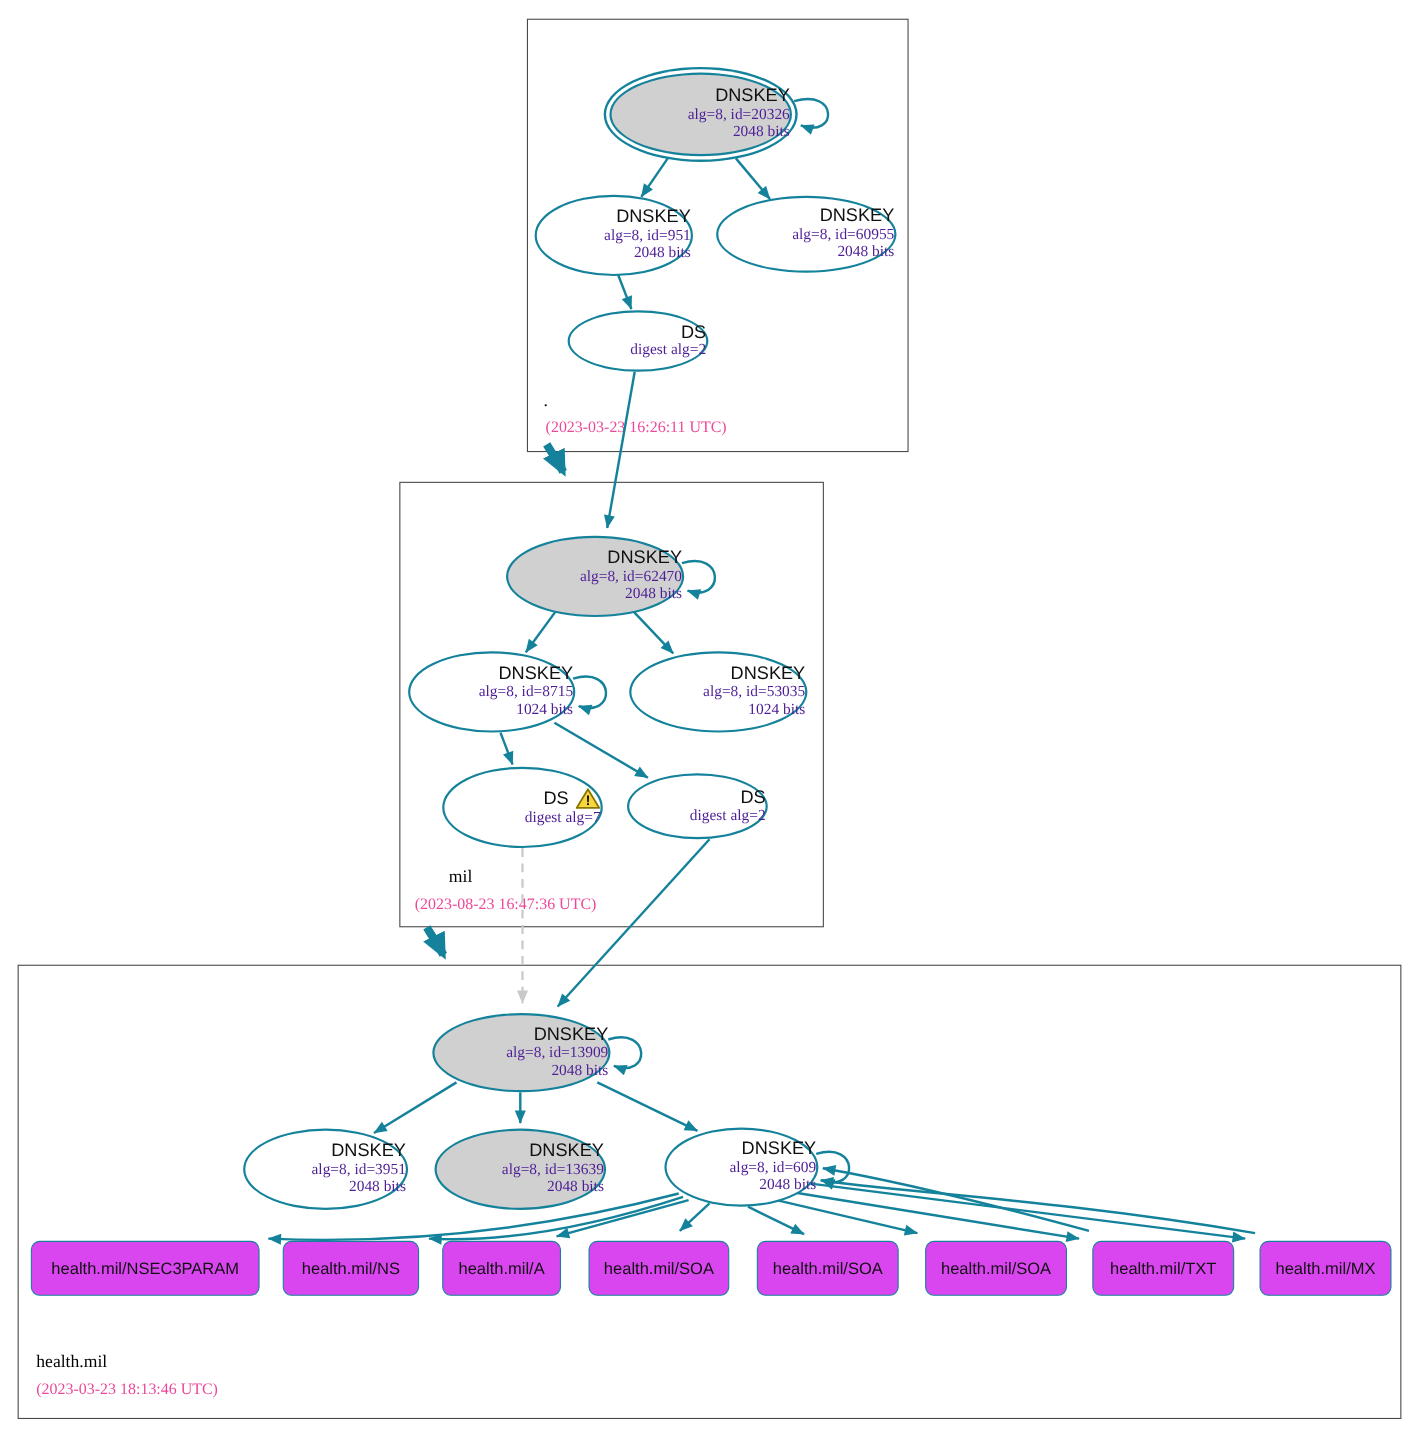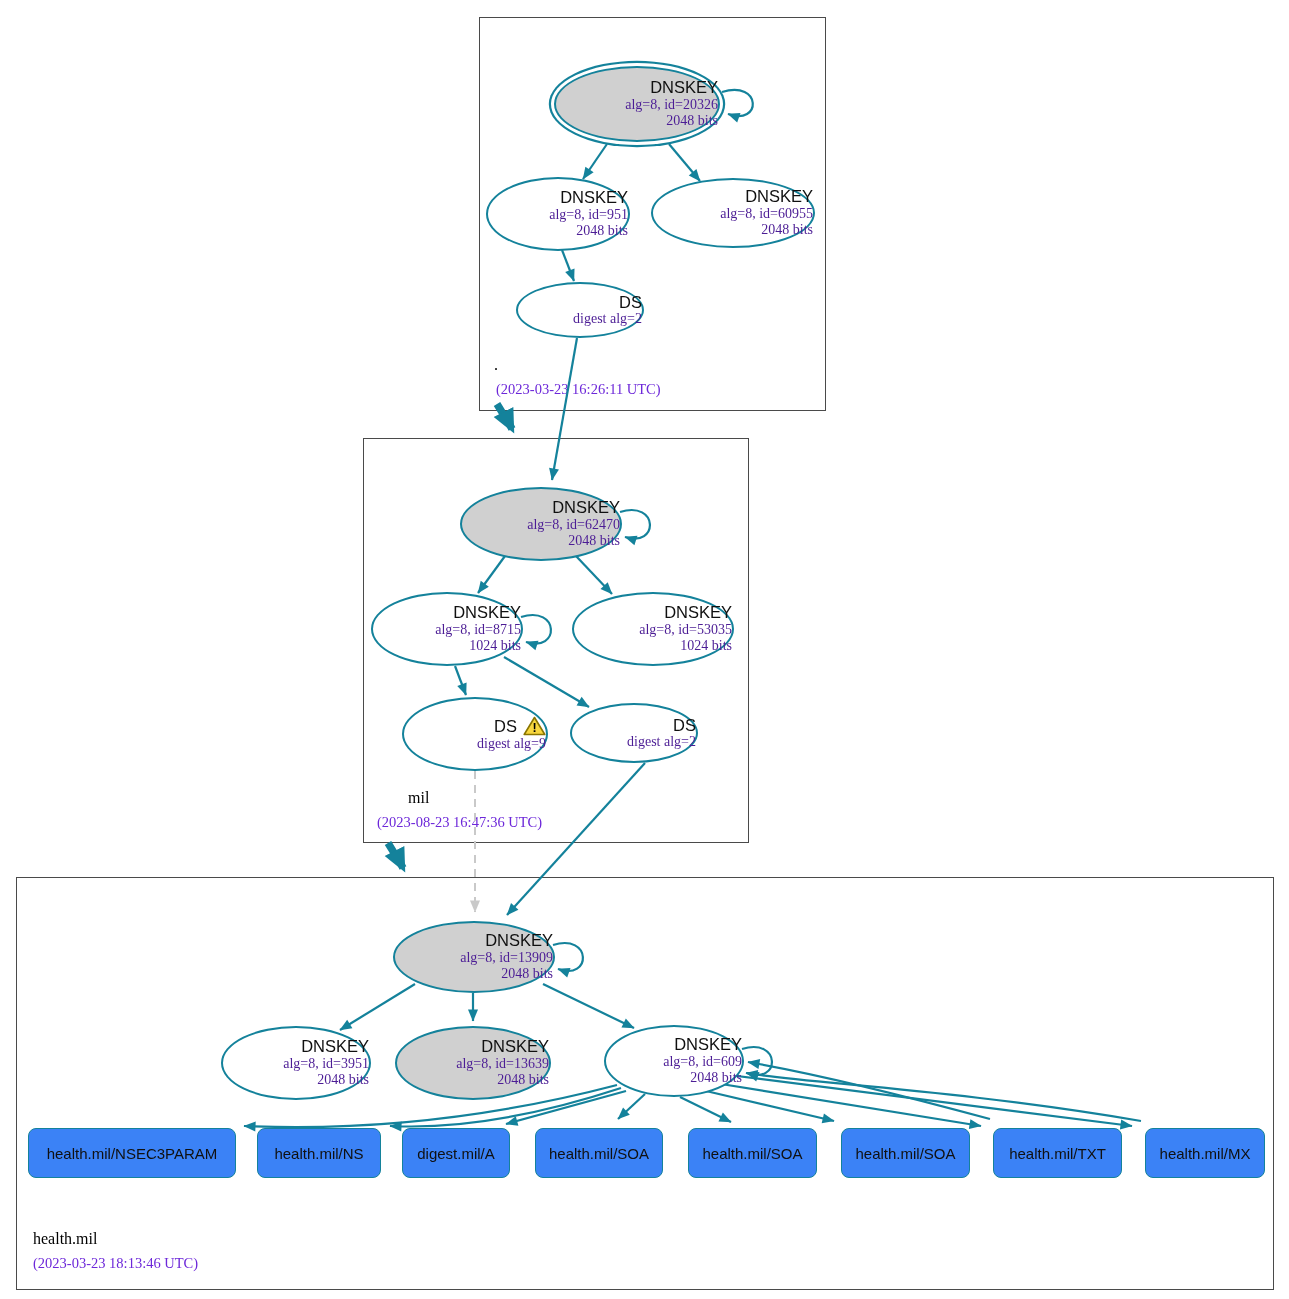--- a/index.html
+++ b/index.html
@@ -6,34 +6,34 @@
     --teal:#14829B;
     --ksk:#d0d0d0;
     --insecure:#c9c9c9;
     --boxborder:#4a4a4a;
   }
   html,body{margin:0;padding:0;background:#fff;}
   #stage{position:relative;width:1289px;height:1299px;background:#ffffff;overflow:hidden;
          font-family:"Liberation Serif",serif;}
   .zonebox{position:absolute;border:1.3px solid var(--boxborder);background:transparent;z-index:1;}
   .zonelabel{position:absolute;font:16px "Liberation Serif",serif;color:#000;z-index:2;white-space:nowrap;}
-  .zonets{position:absolute;font:14.5px "Liberation Serif",serif;color:#6d28d9;z-index:2;white-space:nowrap;}
+  .zonets{position:absolute;font:14.5px "Liberation Serif",serif;color:#ec4899;z-index:2;white-space:nowrap;}
   svg.edges{position:absolute;left:0;top:0;z-index:2;pointer-events:none;}
   .edge{stroke:var(--teal);stroke-width:2.2;fill:none;}
   .edge-thick{stroke:var(--teal);stroke-width:7.5;fill:none;}
   .edge-dashed{stroke:var(--insecure);stroke-width:2;fill:none;stroke-dasharray:8 6;}
   .node{position:absolute;border:2.2px solid var(--teal);border-radius:50%;background:#fff;
         display:flex;flex-direction:column;align-items:flex-end;justify-content:center;
         text-align:center;z-index:3;cursor:pointer;box-sizing:border-box;}
   .node.gray{background:var(--ksk);}
   .node.double{box-shadow:0 0 0 3px #fff,0 0 0 5.2px var(--teal);}
   .ntitle{font:16.5px "Liberation Sans",sans-serif;color:#101010;line-height:1.12;
           display:flex;align-items:center;justify-content:center;gap:6px;}
   .nsub{font:14px "Liberation Serif",serif;color:#4c1d95;line-height:1.18;white-space:nowrap;}
-  .rrset{position:absolute;border:1.8px solid var(--teal);border-radius:8px;background:#3b82f6;
+  .rrset{position:absolute;border:1.8px solid var(--teal);border-radius:8px;background:#d946ef;
          display:flex;align-items:center;justify-content:center;
          font:15px "Liberation Sans",sans-serif;color:#101010;z-index:3;cursor:pointer;
          box-sizing:border-box;white-space:nowrap;}
   .warn-icon{display:inline-flex;align-items:center;}
 </style>
 </head>
 <body>
 
 <div id="stage">
 
@@ -149,21 +149,21 @@
       <div class="node" style="left: 402px; top: 697px; width: 146px; height: 74px;">
         <div class="ntitle">
           <span>DS</span>
           <span class="warn-icon">
             <svg width="23" height="20" viewBox="0 0 23 20">
               <path d="M11.5,1.5 L21.8,18.5 L1.2,18.5 Z" fill="#f8d73e" stroke="#8a7500" stroke-width="1.6" stroke-linejoin="round"></path>
               <text x="11.5" y="16" text-anchor="middle" font-size="12.5" font-weight="bold" font-family="Liberation Sans, sans-serif" fill="#000">!</text>
             </svg>
           </span>
         </div>
-        <div class="nsub">digest alg=9</div>
+        <div class="nsub">digest alg=7</div>
       </div>
       <div class="node" style="left: 570px; top: 703px; width: 128px; height: 60px;">
         <div class="ntitle">
           <span>DS</span>
         </div>
         <div class="nsub">digest alg=2</div>
       </div>
       <div class="node gray" style="left: 393px; top: 921px; width: 162px; height: 72px;">
         <div class="ntitle">
           <span>DNSKEY</span>
@@ -187,20 +187,20 @@
       </div>
       <div class="node" style="left: 604px; top: 1025px; width: 140px; height: 72px;">
         <div class="ntitle">
           <span>DNSKEY</span>
         </div>
         <div class="nsub">alg=8, id=609</div>
         <div class="nsub">2048 bits</div>
       </div>
       <div class="rrset" style="left: 28px; top: 1128px; width: 208px; height: 50px;">health.mil/NSEC3PARAM</div>
       <div class="rrset" style="left: 257px; top: 1128px; width: 124px; height: 50px;">health.mil/NS</div>
-      <div class="rrset" style="left: 402px; top: 1128px; width: 108px; height: 50px;">digest.mil/A</div>
+      <div class="rrset" style="left: 402px; top: 1128px; width: 108px; height: 50px;">health.mil/A</div>
       <div class="rrset" style="left: 535px; top: 1128px; width: 128px; height: 50px;">health.mil/SOA</div>
       <div class="rrset" style="left: 688px; top: 1128px; width: 129px; height: 50px;">health.mil/SOA</div>
       <div class="rrset" style="left: 841px; top: 1128px; width: 129px; height: 50px;">health.mil/SOA</div>
       <div class="rrset" style="left: 993px; top: 1128px; width: 129px; height: 50px;">health.mil/TXT</div>
       <div class="rrset" style="left: 1145px; top: 1128px; width: 120px; height: 50px;">health.mil/MX</div>
     </div>
 </div>
 
 </body></html>

